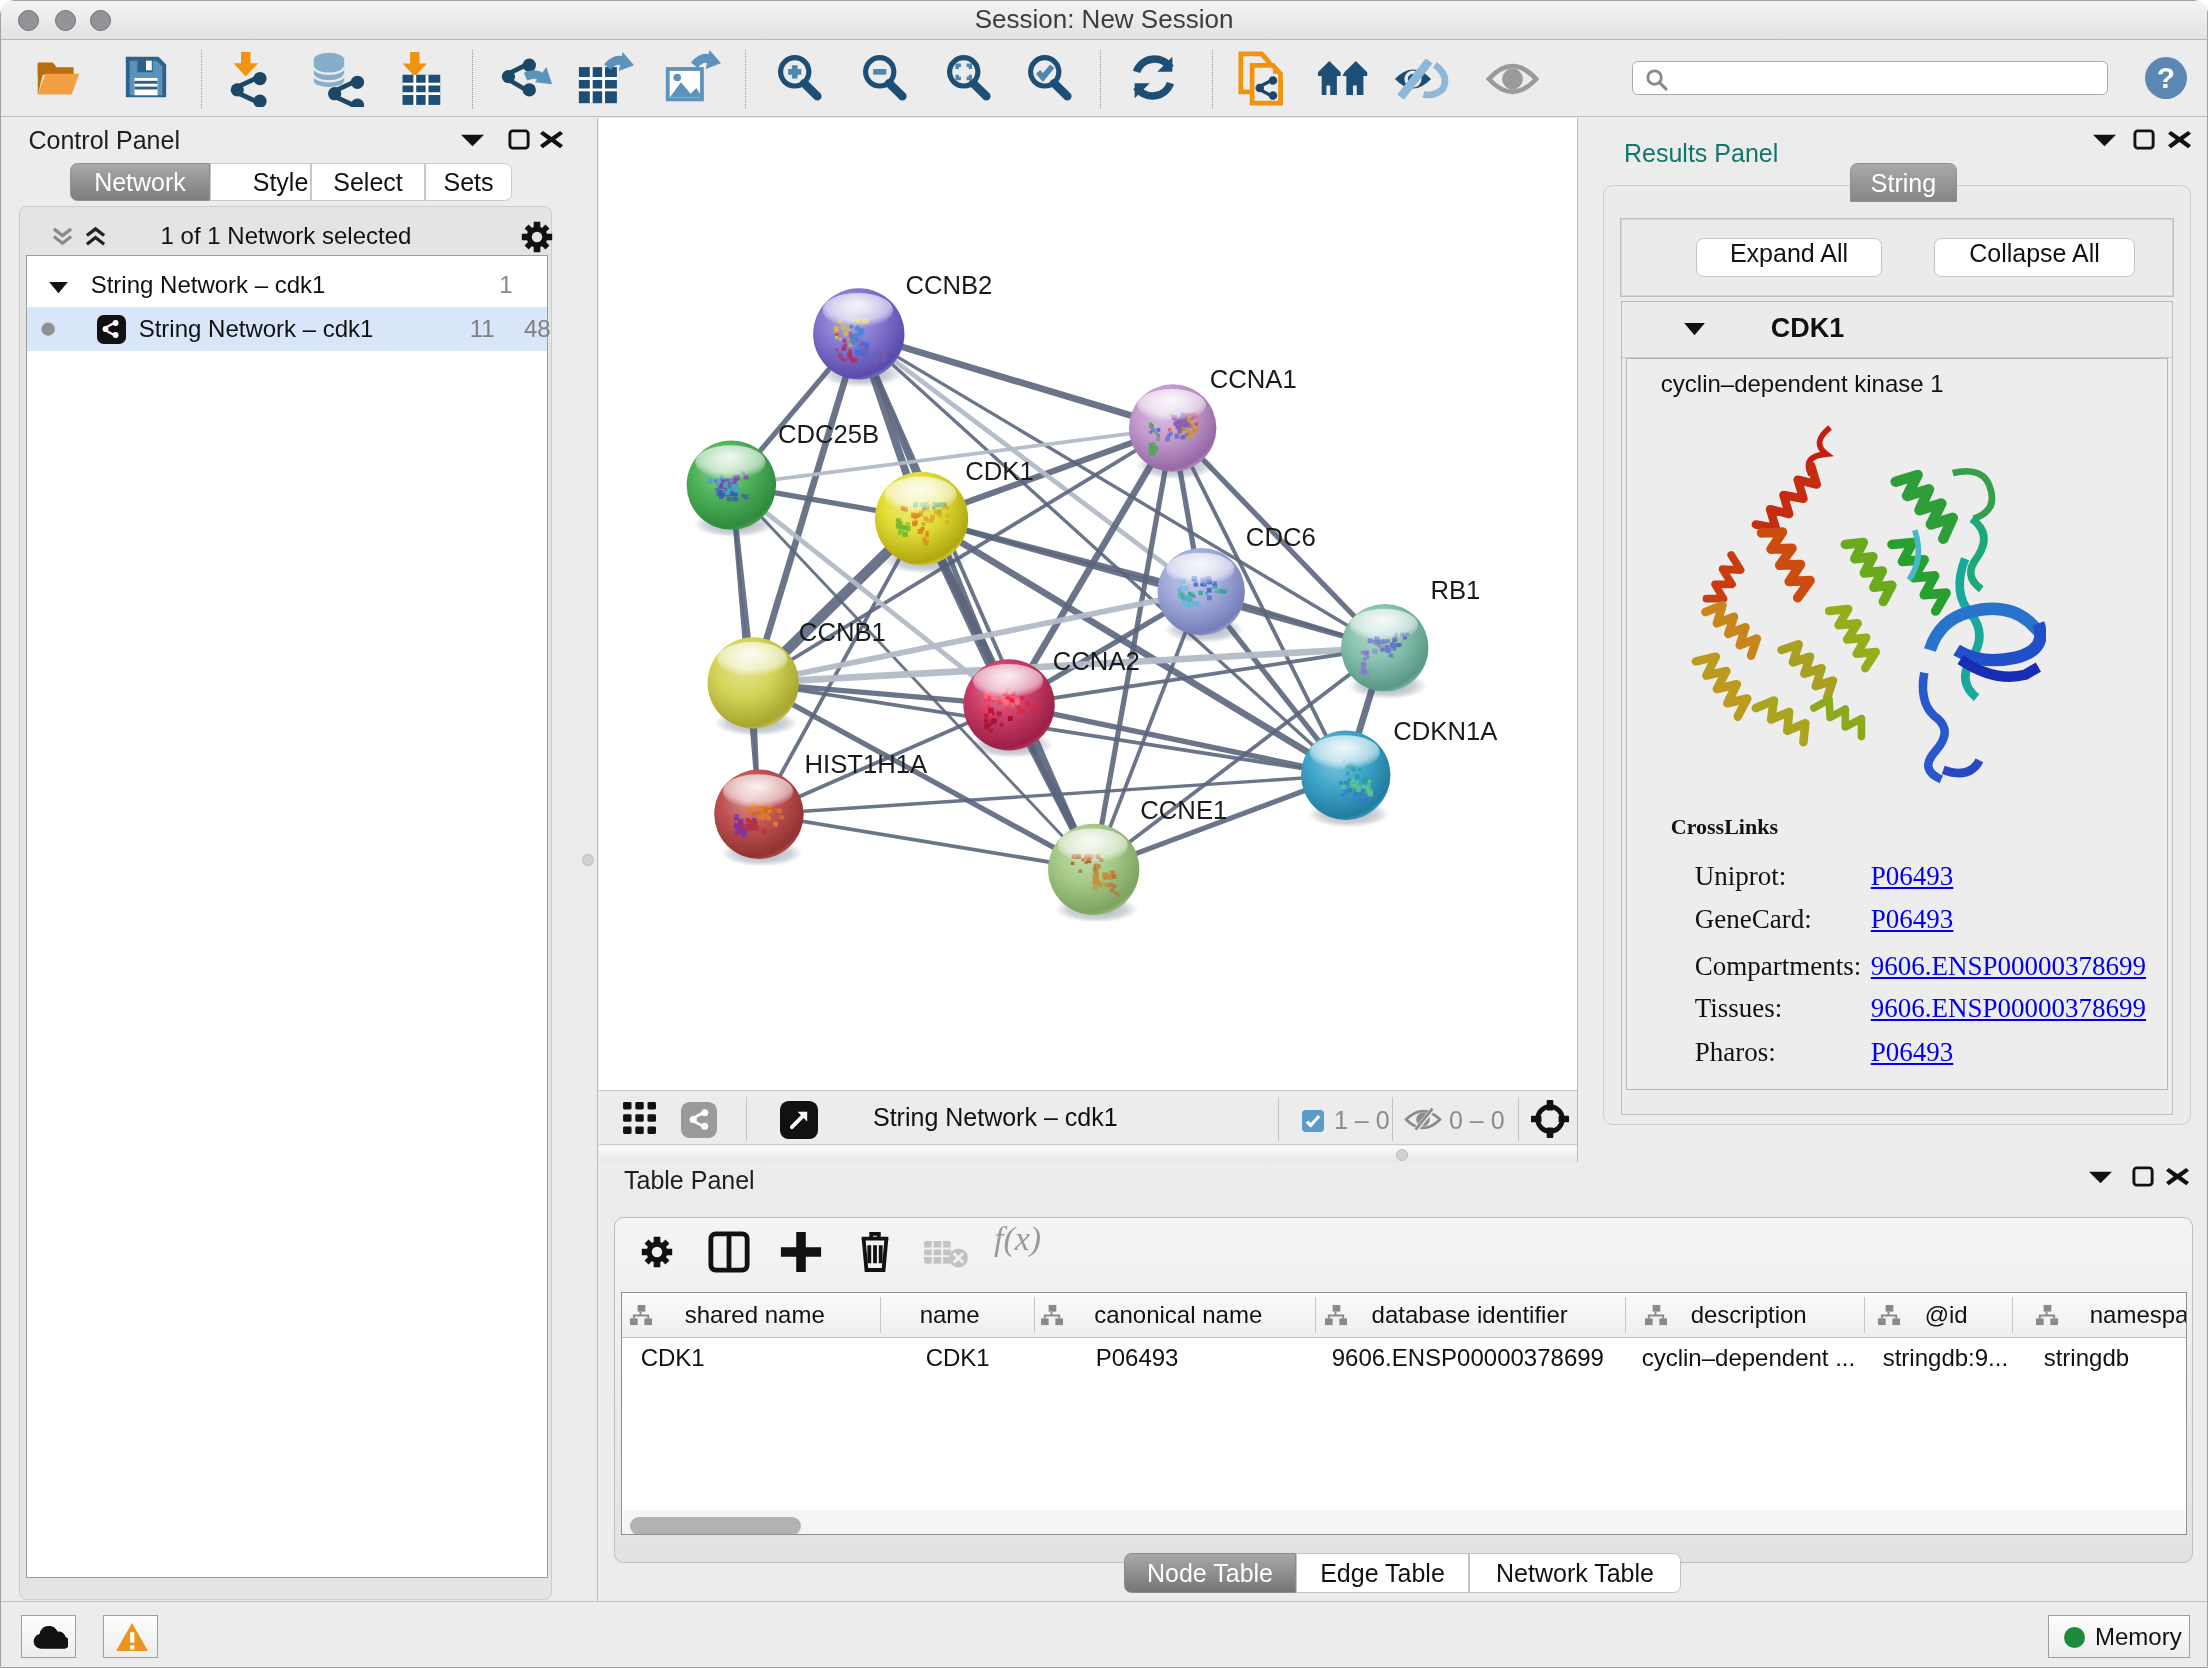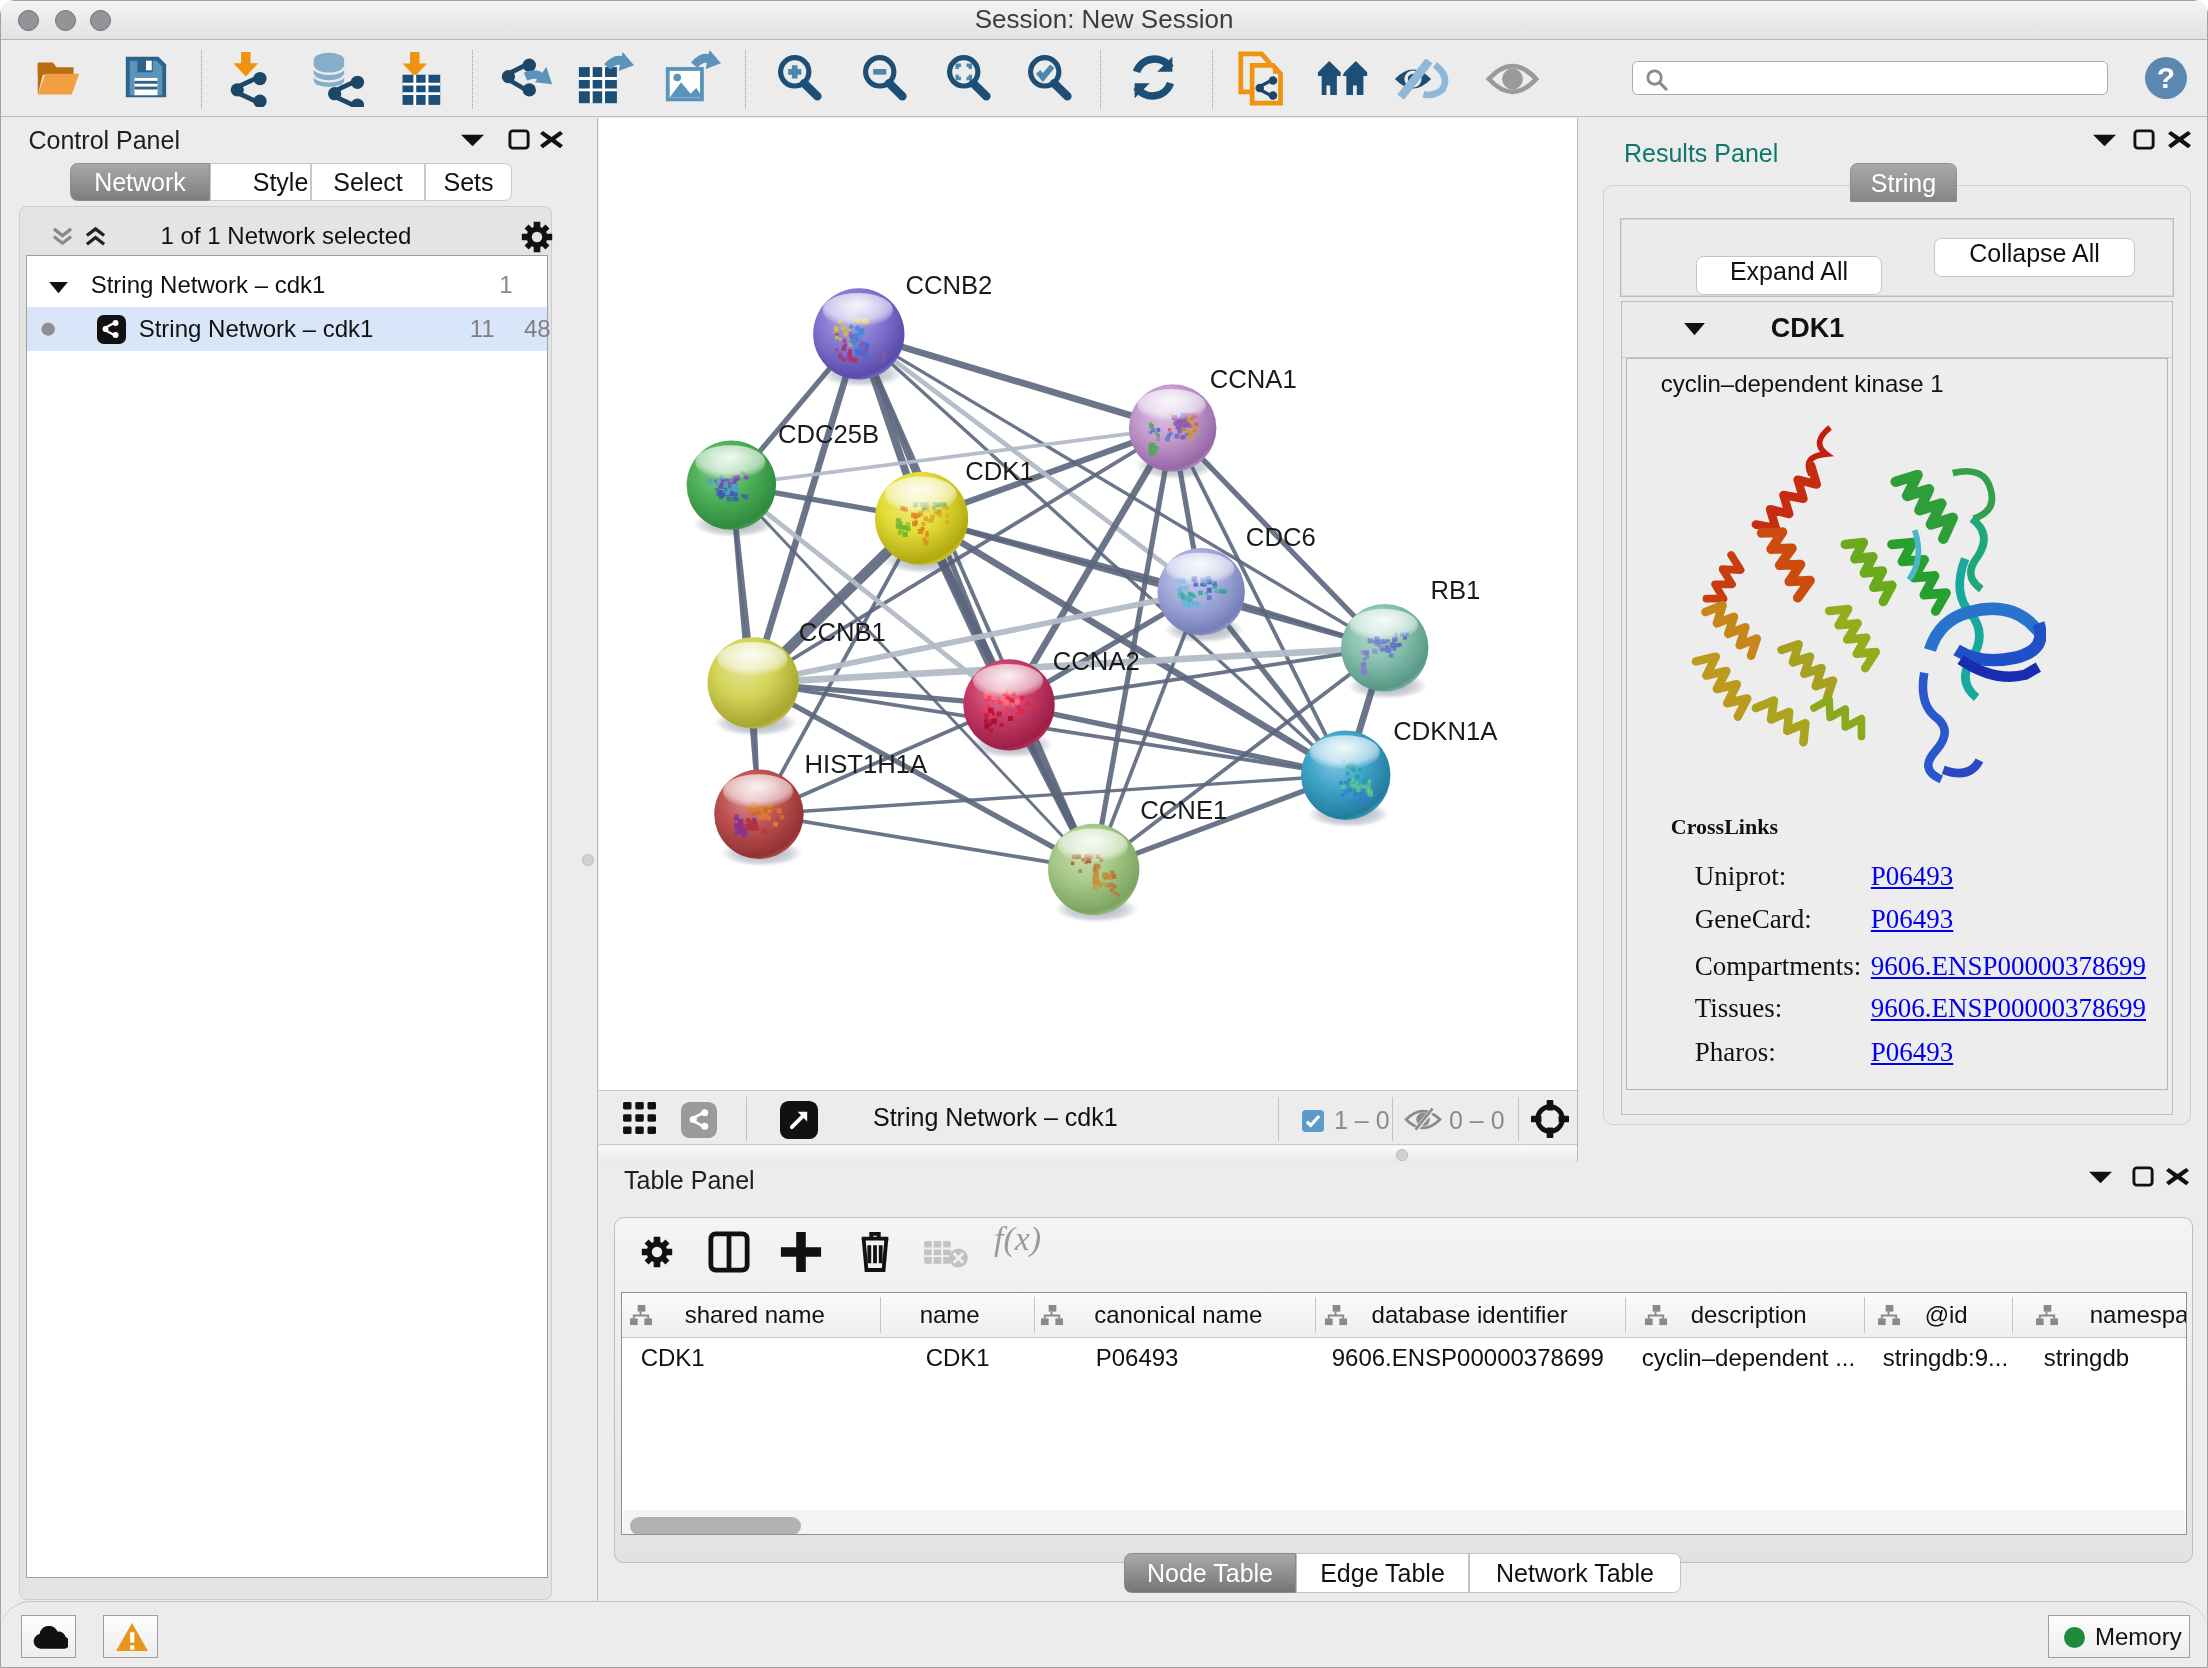--- a/index.html
+++ b/index.html
@@ -81,21 +81,21 @@
   font-size:25px; background:#fff; border:1px solid #c2c2c2; color:#111; }
 .btab.sel { background:linear-gradient(#a9a9a9,#757575); color:#fff; border-color:#8a8a8a; }
 
 .xrow { position:absolute; left:68px; width:457px; font-family:"Liberation Serif", serif; font-size:27px; color:#111; }
 .xl { display:inline-block; }
 .xv { position:absolute; left:176px; color:#0000ee; text-decoration:underline; white-space:nowrap; }
 .hicon { position:absolute; top:10.5px; }
 
 
 #statusbar { position:absolute; left:0; top:1601px; width:2208px; height:68px;
-  background:#ececec; border-top:1px solid #c2c2c2;border-radius:31px; }
+  background:#ececec; border-top:1px solid #c2c2c2; }
 .sbtn { position:absolute; top:13.3px; height:43px; background:linear-gradient(#fdfdfd,#ededed);
   border:1px solid #9e9e9e; }
 </style>
 </head>
 <body>
 
 <div id="winborder" style="position:absolute;left:0;top:0;width:2208px;height:1668px;border:1px solid #a2a2a2;border-radius:9.5px 9.5px 0 0;z-index:60;pointer-events:none;"></div>
 <div style="position:absolute;left:0;top:0;width:13.3px;height:13.3px;background:radial-gradient(circle at 13.3px 13.3px, rgba(255,255,255,0) 12.4px, #ffffff 13.3px);z-index:61;"></div>
 <div style="position:absolute;right:0;top:0;width:13.3px;height:13.3px;background:radial-gradient(circle at 0px 13.3px, rgba(255,255,255,0) 12.4px, #ffffff 13.3px);z-index:61;"></div>
 <div id="titlebar">
@@ -1280,21 +1280,21 @@
   <div style="position:absolute;left:797px;top:2.9px;width:12.4px;height:12.4px;border-radius:50%;background:#d2d2d2;border:1px solid #bbb;"></div>
 </div>
 <div style="position:absolute;left:582px;top:854px;width:12.4px;height:12.4px;border-radius:50%;background:#d2d2d2;border:1px solid #bbb;"></div>
 <div style="position:absolute;left:1585px;top:625px;width:12.4px;height:12.4px;border-radius:50%;background:#d2d2d2;border:1px solid #bbb;"></div>
 
 <div id="rpanel">
   <div id="rpanel-title">Results Panel</div>
   <div id="stringtab">String</div>
   <div id="rbox">
     <div id="rbox1">
-      <div class="rbtn" style="left:74px; width:186px;margin-top:18px;">Expand All</div>
+      <div class="rbtn" style="left:74px; width:186px;">Expand All</div>
       <div class="rbtn" style="left:312px; width:201px;">Collapse All</div>
     </div>
     <div id="rbox2">
       <div id="cdk1head">
         <svg style="position:absolute;left:61px;top:19px;" width="23" height="17" viewBox="0 0 24 18">
             <path d="M1 2 L23 2 L12 15 z" fill="#111"></path>
           </svg>
         <div style="position:absolute;left:95px;top:10.5px;width:181px;text-align:center;font-size:27px;font-weight:bold;color:#111;">CDK1</div>
       </div>
       <div id="rcontent">

